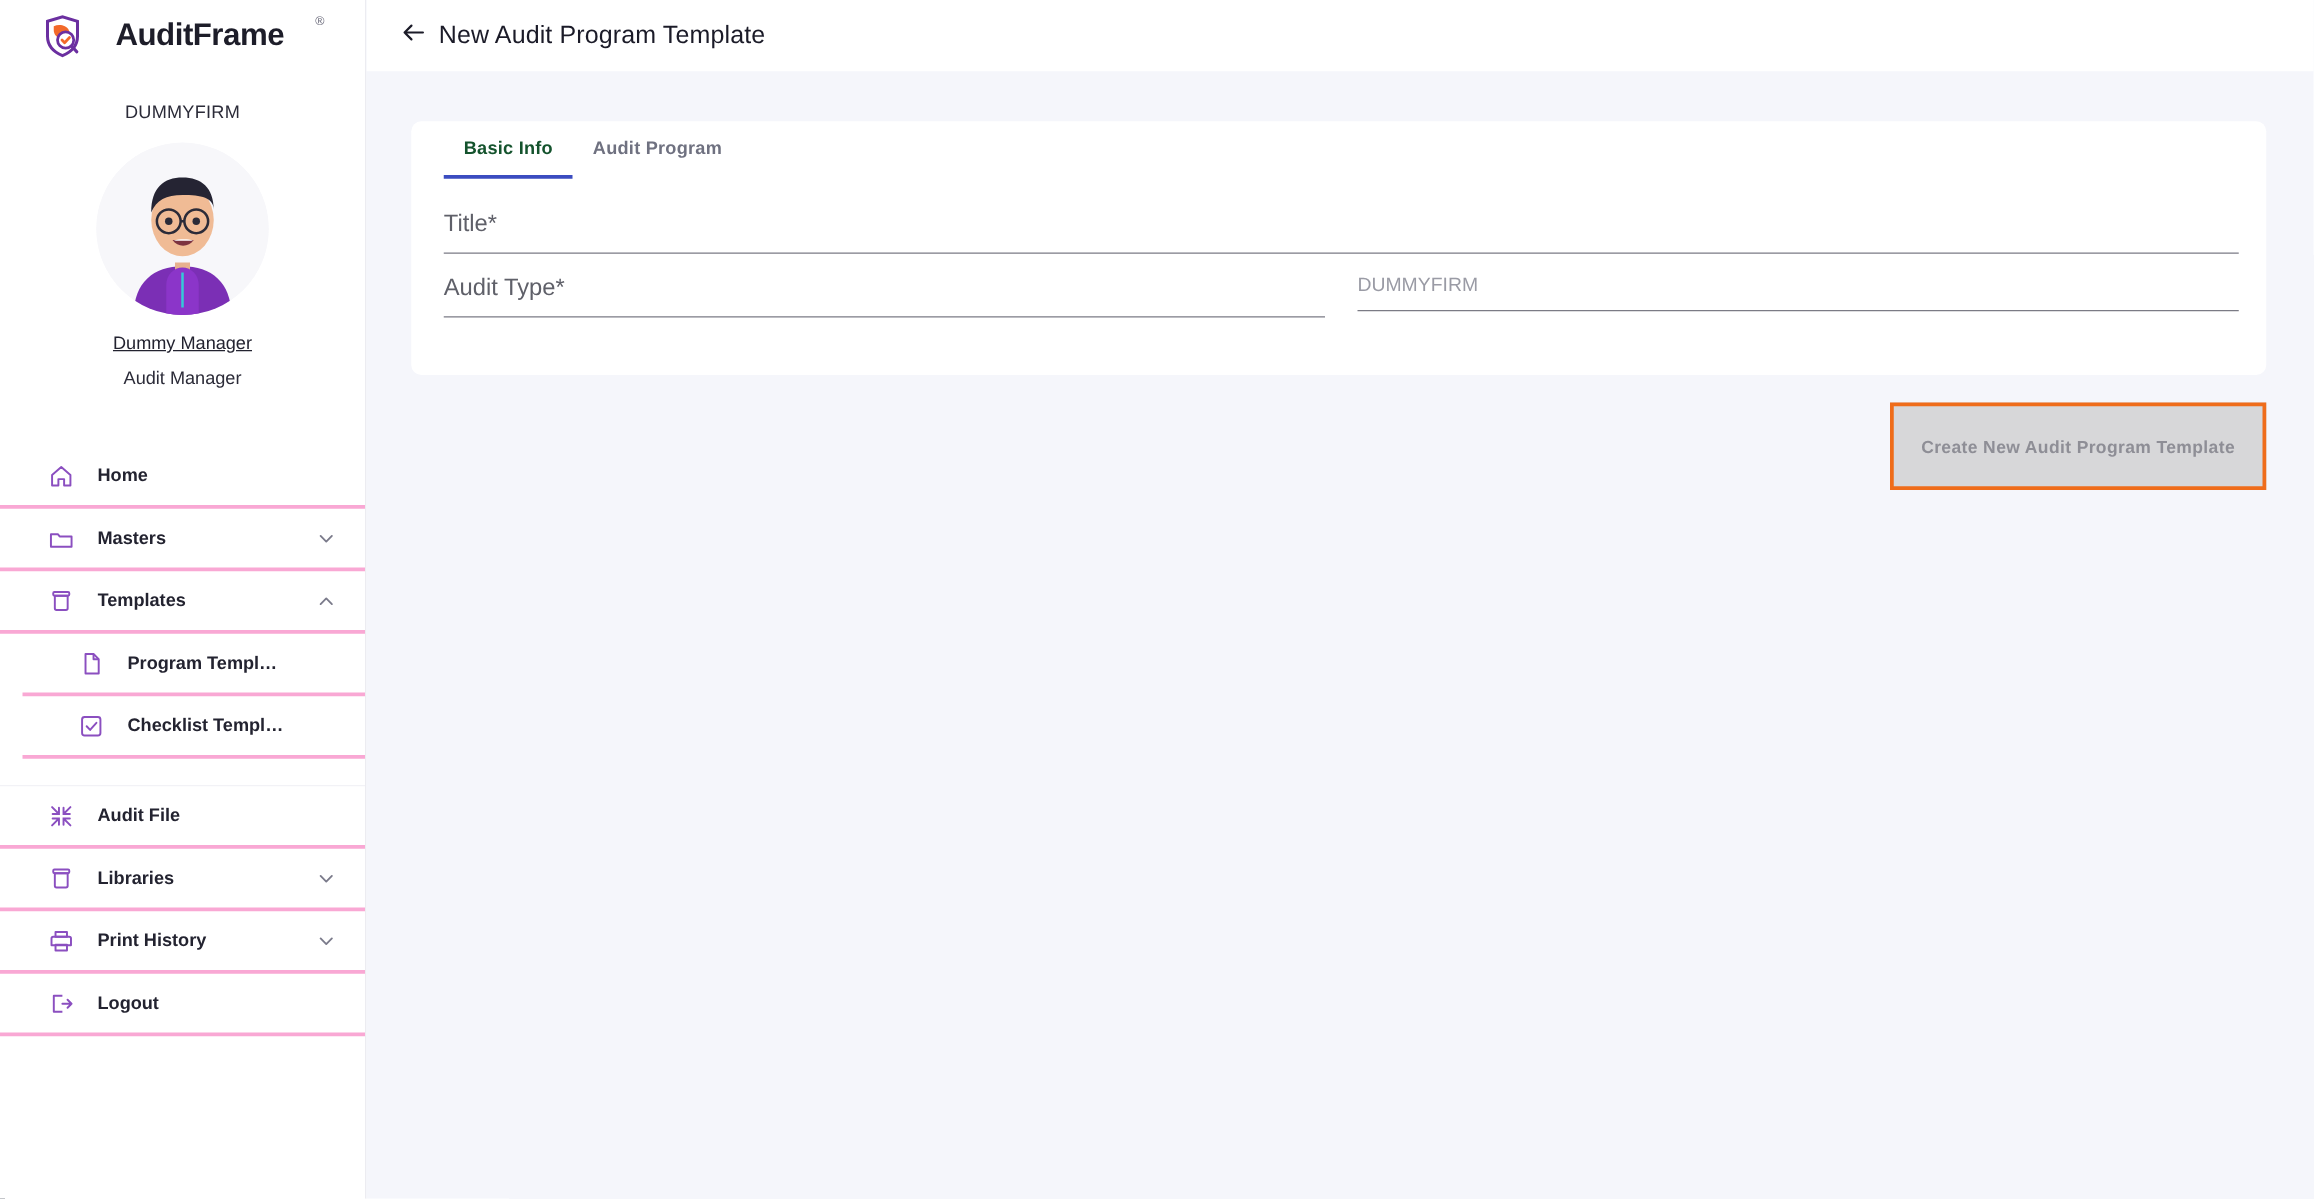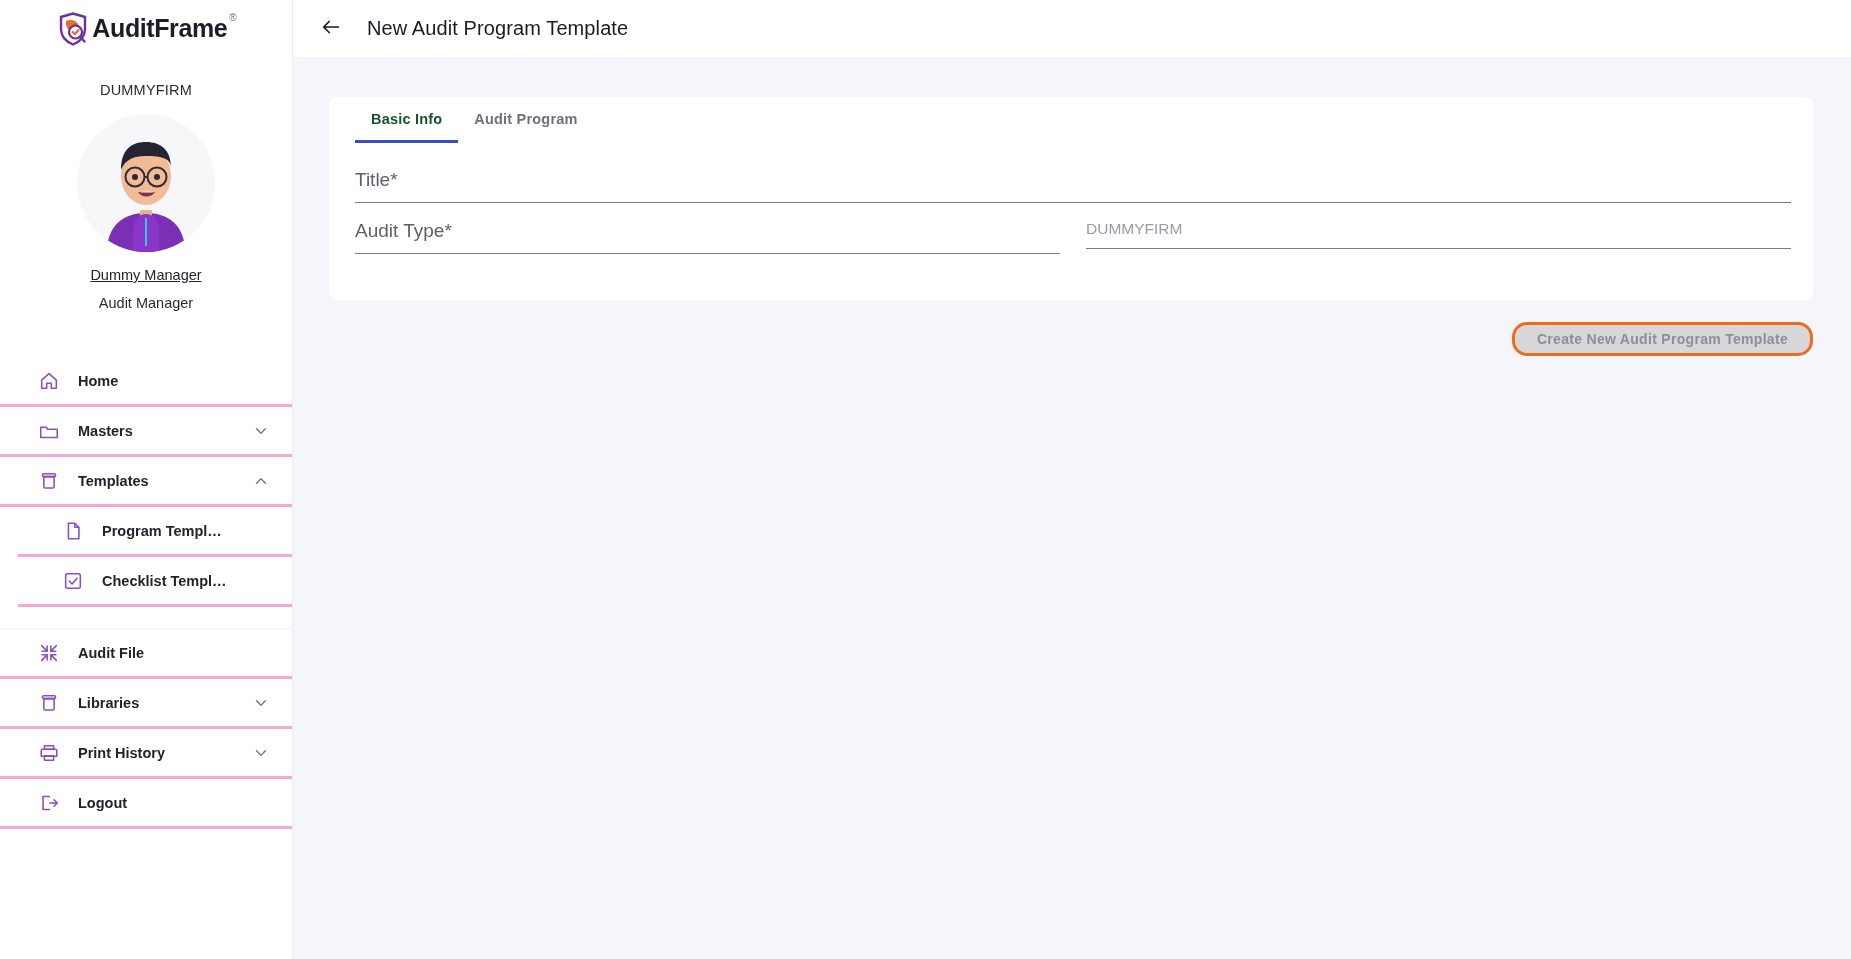--- a/index.html
+++ b/index.html
@@ -25,21 +25,21 @@
   .sidebar {
     width: 303px; height: 959px; background: #ffffff;
     border-right: 1px solid #ececf1;
     display: flex; flex-direction: column;
     position: relative; z-index: 2;
   }
   .logo-wrap {
     height: 58px; display: flex; align-items: center; justify-content: center;
     padding-top: 4px;
   }
-  .logo { display: flex; align-items: flex-start; gap: 1px; }
+  .logo { display: flex; align-items: flex-start; gap: 24px; }
   .logo-text {
     font-size: 25px; font-weight: bold; color: #1d1d29; letter-spacing: -0.4px;
     line-height: 34px;
   }
   .logo-tm { font-size: 10px; color: #6b6b7b; line-height: 14px; margin-left: 1px; }
 
   .firm-name {
     text-align: center; font-size: 14.5px; color: #2b2b38;
     margin-top: 24px; letter-spacing: .2px;
   }
@@ -82,21 +82,21 @@
   .topbar {
     height: 57px; background: #ffffff; display: flex; align-items: center;
     padding-left: 18px; flex: 0 0 57px;
   }
   .back-btn {
     width: 40px; height: 40px; border-radius: 50%;
     display: flex; align-items: center; justify-content: center;
     cursor: pointer; color: #1b1b28;
   }
   .page-title {
-    font-size: 20px; color: #1b1b28; margin-left: 16px; letter-spacing: .1px;
+    font-size: 20px; color: #1b1b28; letter-spacing: .1px;
   }
 
   .content { flex: 1; padding: 40px 38px 0 36px; }
   .card {
     background: #ffffff; border-radius: 8px;
     width: 1484px; padding: 0 0 46px 0;
   }
   .tabs { display: flex; padding: 0 0 0 26px; height: 46px; }
   .tab {
     font-size: 14.5px; font-weight: bold; color: #6f7180;
@@ -115,22 +115,22 @@
     font-size: 19px; color: #5f6069; padding-bottom: 11px; display: block;
   }
   .field-row { display: flex; gap: 26px; margin-top: 17px; }
   .field-col { flex: 1; }
   .filled-label { font-size: 11px; color: #a9aab4; display: block; margin-bottom: 5px; }
   .filled-value { font-size: 15.5px; color: #9a9ba5; padding-bottom: 10px; }
 
   .actions { width: 1484px; display: flex; justify-content: flex-end; margin-top: 22px; }
   .create-btn {
     background: #d7d7d9; color: #8e8e96; border: 3px solid #ef6c1a;
-    border-radius: 15px; font-size: 14px; font-weight: bold;
-    letter-spacing: .3px; padding: 6px 22px; cursor: default;
+    border-radius: 0; font-size: 14px; font-weight: bold;
+    letter-spacing: .3px; padding: 24px 22px; cursor: default;
     font-family: "Liberation Sans", sans-serif;
   }
 </style>
 </head>
 <body>
 
 <div class="app">
 
   <div class="rail">
     <div class="rail-thumb"></div>

